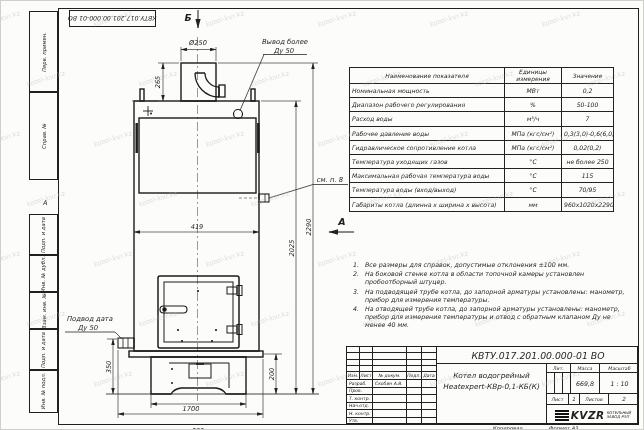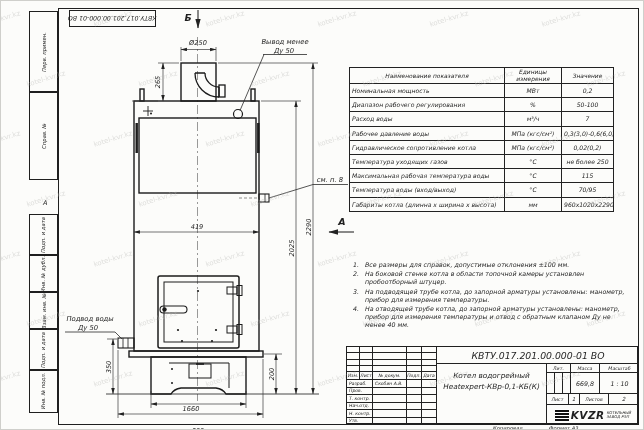--- a/index.html
+++ b/index.html
@@ -172,24 +172,24 @@
   <span class="abs view" style="left:187px;top:16px;">Б</span>
   <span class="abs view" style="left:341px;top:220px;">А</span>
   <span class="abs dimh" style="left:197px;top:46px;">Ø250</span>
   <span class="abs dimv" style="left:157px;top:81px;">265</span>
   <span class="abs dimh" style="left:196px;top:230px;">419</span>
   <span class="abs dimv" style="left:291px;top:247px;">2025</span>
   <span class="abs dimv" style="left:308px;top:226px;">2290</span>
   <span class="abs dimv" style="left:108px;top:366px;">350</span>
   <span class="abs dimv" style="left:271px;top:373px;">200</span>
   <span class="abs dimh" style="left:197px;top:402px;margin-top:32px;">633</span>
-  <span class="abs dimh" style="left:190px;top:412px;">1660</span>
-  <span class="abs lbl" style="left:284px;top:41px;">Вывод менее</span>
+  <span class="abs dimh" style="left:190px;top:412px;">1700</span>
+  <span class="abs lbl" style="left:284px;top:41px;">Вывод более</span>
   <span class="abs lbl" style="left:283px;top:49.5px;">Ду 50</span>
-  <span class="abs lbl" style="left:89px;top:318px;">Подвод воды</span>
+  <span class="abs lbl" style="left:89px;top:318px;">Подвод дата</span>
   <span class="abs lbl" style="left:87px;top:326.5px;">Ду 50</span>
   <span class="abs lbl" style="left:329px;top:179px;">см. п. 8</span>
 
   <table class="spec abs" style="left:348px;top:66px;">
     <colgroup>
         <col style="width:155px">
         <col style="width:57px">
         <col style="width:52px">
       </colgroup>
     <thead>

